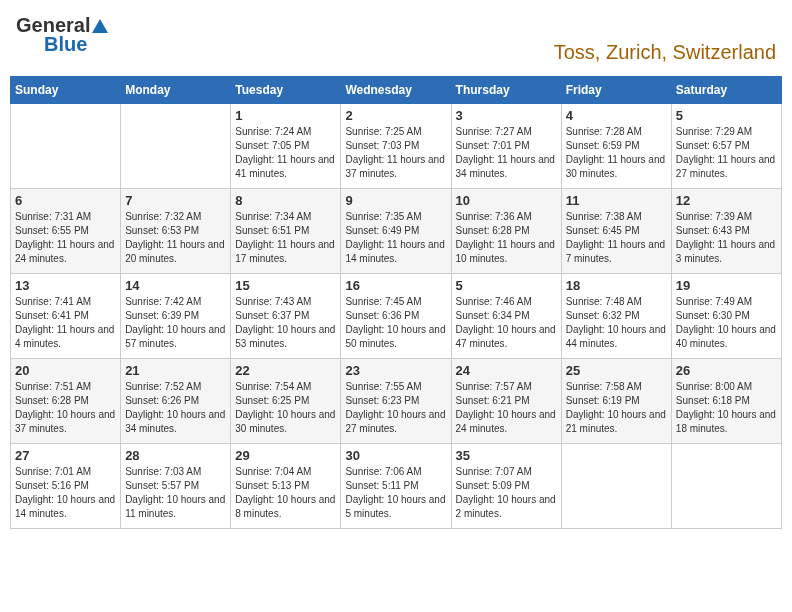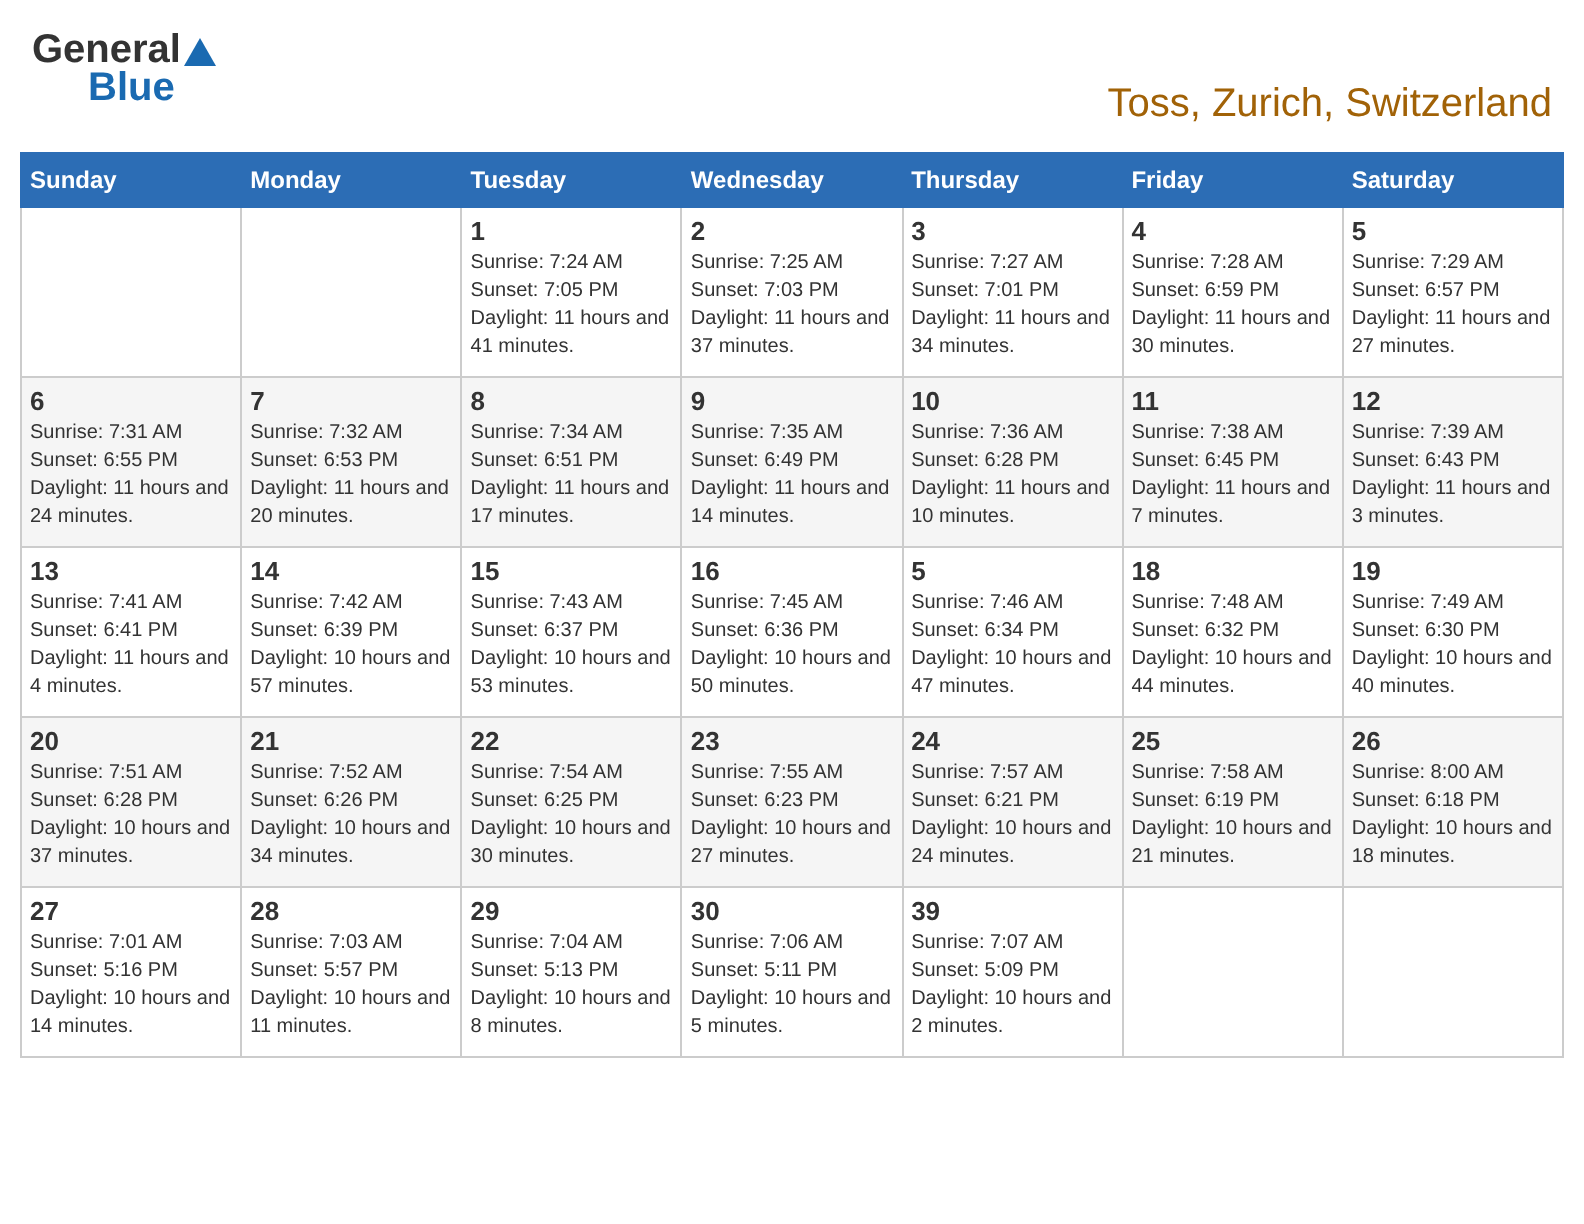--- a/index.html
+++ b/index.html
@@ -294,21 +294,21 @@
           <div class="cell-text">Sunset: 5:13 PM</div>
           <div class="cell-text">Daylight: 10 hours and 8 minutes.</div>
         </td>
         <td>
           <span class="day-number">30</span>
           <div class="cell-text">Sunrise: 7:06 AM</div>
           <div class="cell-text">Sunset: 5:11 PM</div>
           <div class="cell-text">Daylight: 10 hours and 5 minutes.</div>
         </td>
         <td>
-          <span class="day-number">39</span>
+          <span class="day-number">35</span>
           <div class="cell-text">Sunrise: 7:07 AM</div>
           <div class="cell-text">Sunset: 5:09 PM</div>
           <div class="cell-text">Daylight: 10 hours and 2 minutes.</div>
         </td>
         <td class="empty-cell"></td>
         <td class="empty-cell"></td>
       </tr>
     </tbody>
 </table>
 

